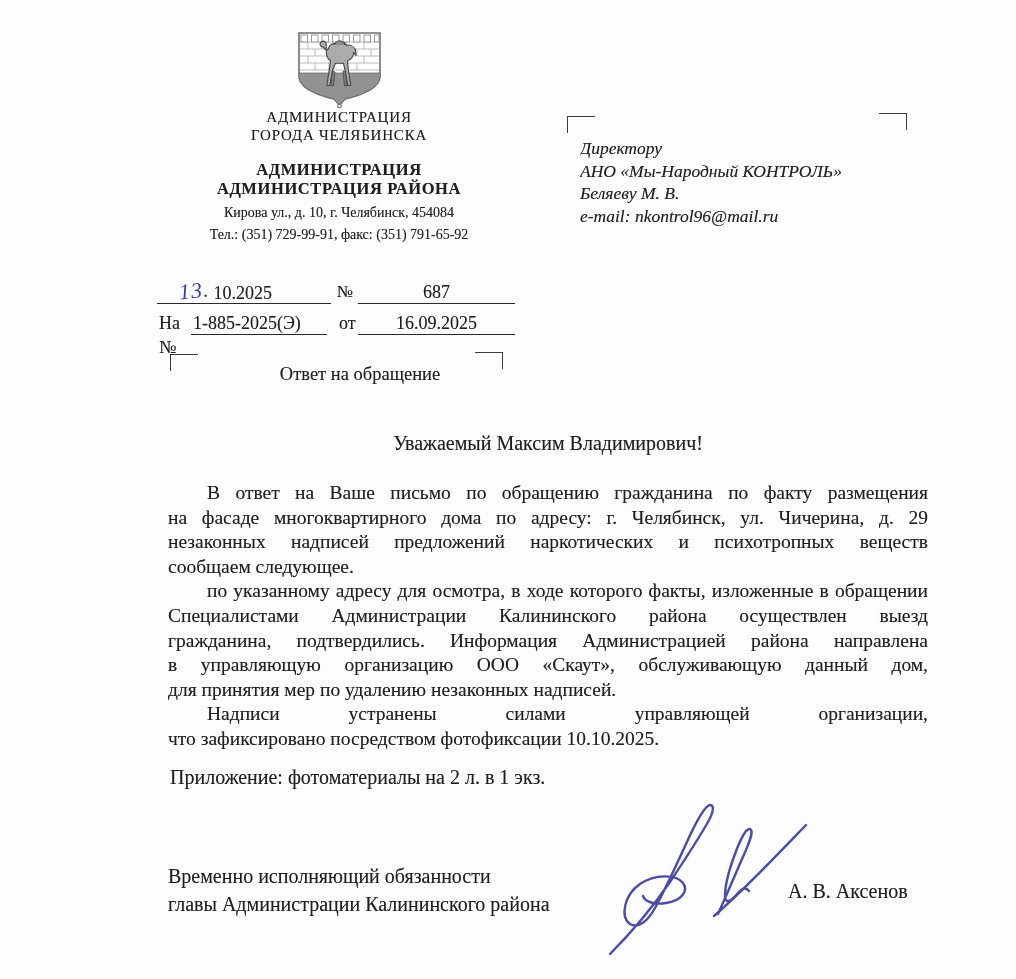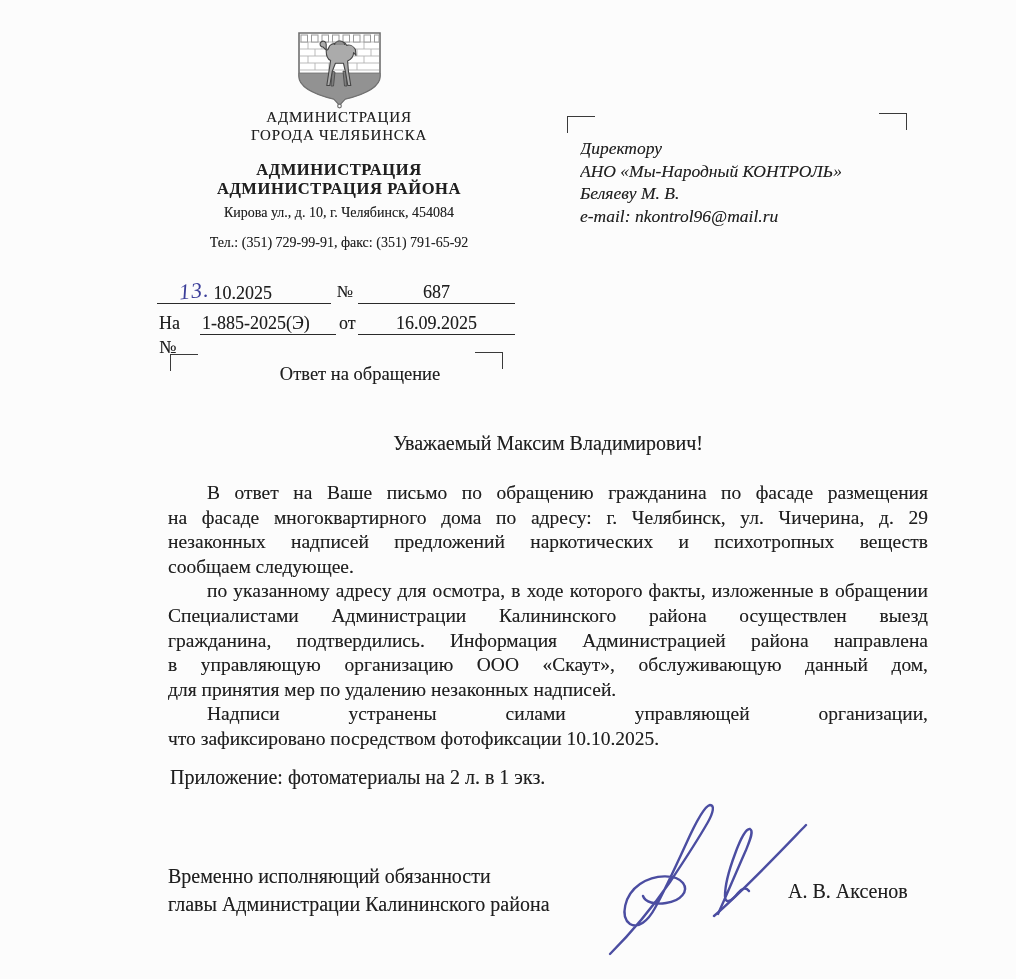--- a/index.html
+++ b/index.html
@@ -121,56 +121,56 @@
       <path d="M42.5 19 C43.5 13.5 51.5 13.5 52.8 19" fill="#8e8e8e" stroke="#454545" stroke-width="1"></path>
     </g>
   </svg>
 
   <div class="letterhead soft">
     <div class="lh-parent">АДМИНИСТРАЦИЯ</div>
     <div class="lh-parent">ГОРОДА ЧЕЛЯБИНСКА</div>
     <div class="lh-org">АДМИНИСТРАЦИЯ</div>
     <div class="lh-org" style="margin-top:0">АДМИНИСТРАЦИЯ РАЙОНА</div>
     <div class="lh-contacts">Кирова ул., д. 10, г. Челябинск, 454084</div>
-    <div class="lh-contacts" style="margin-top:12px">Тел.: (351) 729-99-91, факс: (351) 791-65-92</div>
+    <div class="lh-contacts" style="margin-top:4px">Тел.: (351) 729-99-91, факс: (351) 791-65-92</div>
   </div>
 
   <div class="cmark l" style="left:567px;top:116px;"></div>
   <div class="cmark r" style="left:879px;top:113px;"></div>
 
   <div class="recipient soft">
       <div class="bline">Директору</div>
       <div class="bline">АНО «Мы-Народный КОНТРОЛЬ»</div>
       <div class="bline">Беляеву М. В.</div>
       <div class="bline">e-mail: nkontrol96@mail.ru</div>
     </div>
 
   <div class="ref soft">
     <div class="u-cell" style="left:157px;top:280px;width:174px;padding-left:22px;">
       <span class="hand">13.</span><span style="margin-left:4px;">10.2025</span>
     </div>
     <div class="lbl" style="left:337px;top:280px;font-size:17px;">№</div>
     <div class="u-cell" style="left:358px;top:280px;width:157px;text-align:center;">687</div>
 
     <div class="lbl" style="left:159px;top:311px;">На №</div>
-    <div class="u-cell" style="left:200px;top:311px;width:136px;padding-left:2px;">1-885-2025(Э)</div>
+    <div class="u-cell" style="left:191px;top:311px;width:136px;padding-left:2px;">1-885-2025(Э)</div>
     <div class="lbl" style="left:339px;top:311px;">от</div>
     <div class="u-cell" style="left:358px;top:311px;width:157px;text-align:center;">16.09.2025</div>
   </div>
 
   <div class="cmark l" style="left:170px;top:354px;"></div>
   <div class="cmark r" style="left:475px;top:352px;"></div>
 
   <div class="subject soft">Ответ на обращение</div>
 
   <div class="salutation soft">Уважаемый Максим Владимирович!</div>
 
   <div class="body-text soft">
     <div class="para justify-lines">
-        <div class="bline just">В ответ на Ваше письмо по обращению гражданина по фасаде размещения</div>
+        <div class="bline just">В ответ на Ваше письмо по обращению гражданина по факту размещения</div>
         <div class="bline just">на фасаде многоквартирного дома по адресу: г. Челябинск, ул. Чичерина, д. 29</div>
         <div class="bline just">незаконных надписей предложений наркотических и психотропных веществ</div>
         <div class="bline">сообщаем следующее.</div>
       </div>
     <div class="para justify-lines">
         <div class="bline just">по указанному адресу для осмотра, в ходе которого факты, изложенные в обращении</div>
         <div class="bline just">Специалистами Администрации Калининского района осуществлен выезд</div>
         <div class="bline just">гражданина, подтвердились. Информация Администрацией района направлена</div>
         <div class="bline just">в управляющую организацию ООО «Скаут», обслуживающую данный дом,</div>
         <div class="bline">для принятия мер по удалению незаконных надписей.</div>

